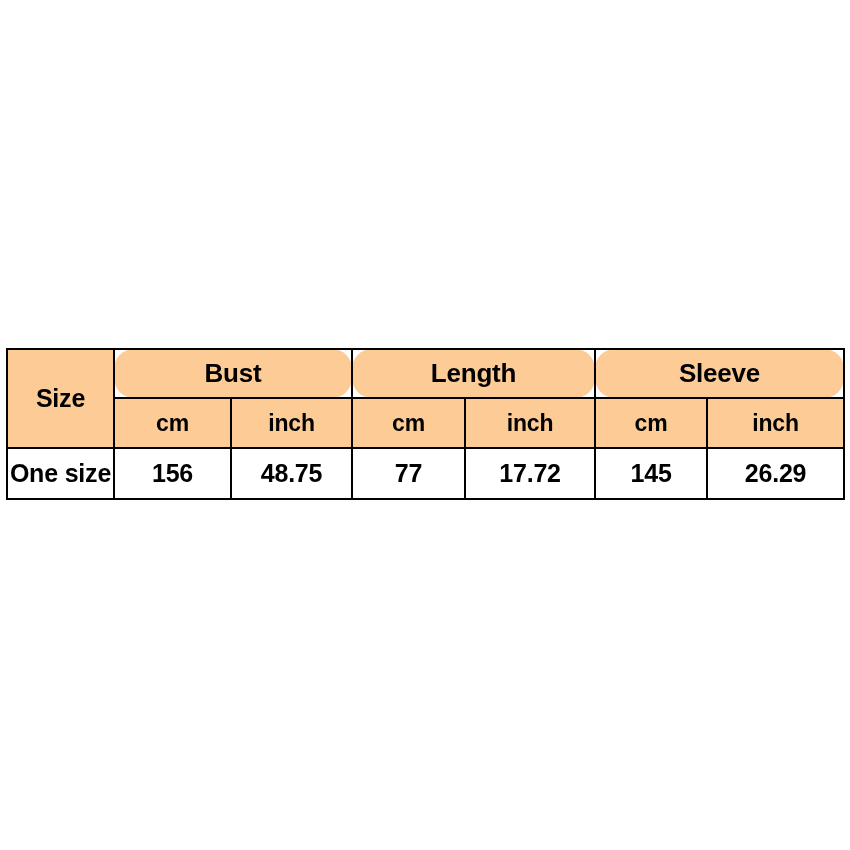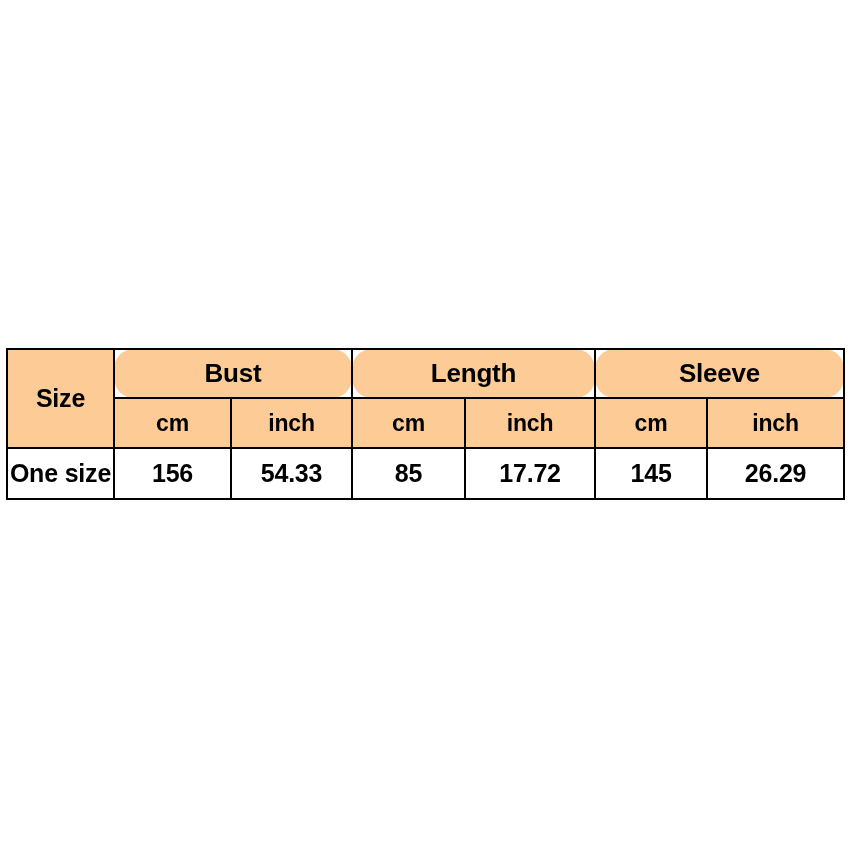--- a/index.html
+++ b/index.html
@@ -100,21 +100,21 @@
         <td class="hd txt-unit">cm</td>
         <td class="hd txt-unit">inch</td>
         <td class="hd txt-unit">cm</td>
         <td class="hd txt-unit">inch</td>
         <td class="hd txt-unit">cm</td>
         <td class="hd txt-unit">inch</td>
       </tr>
       <tr class="row-data">
         <td class="body-cell txt-rowhead">One size</td>
         <td class="body-cell txt-val">156</td>
-        <td class="body-cell txt-val">54.33</td>
-        <td class="body-cell txt-val">85</td>
+        <td class="body-cell txt-val">48.75</td>
+        <td class="body-cell txt-val">77</td>
         <td class="body-cell txt-val">17.72</td>
         <td class="body-cell txt-val">145</td>
         <td class="body-cell txt-val">26.29</td>
       </tr>
     </tbody>
   </table>
 </div>
 
 </body></html>

